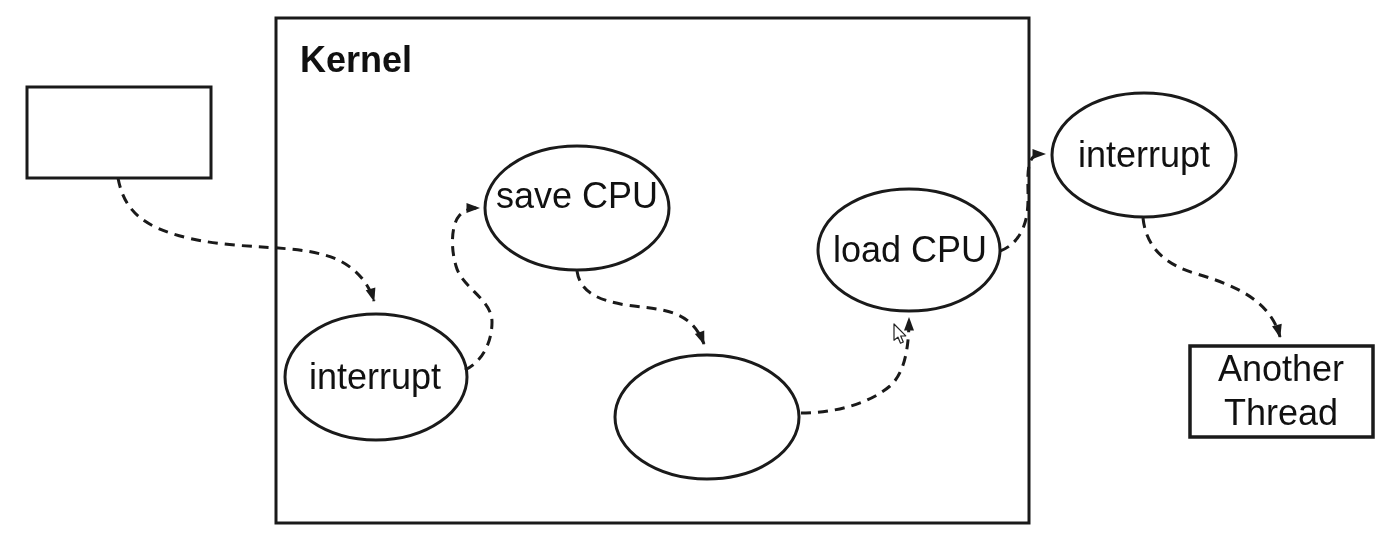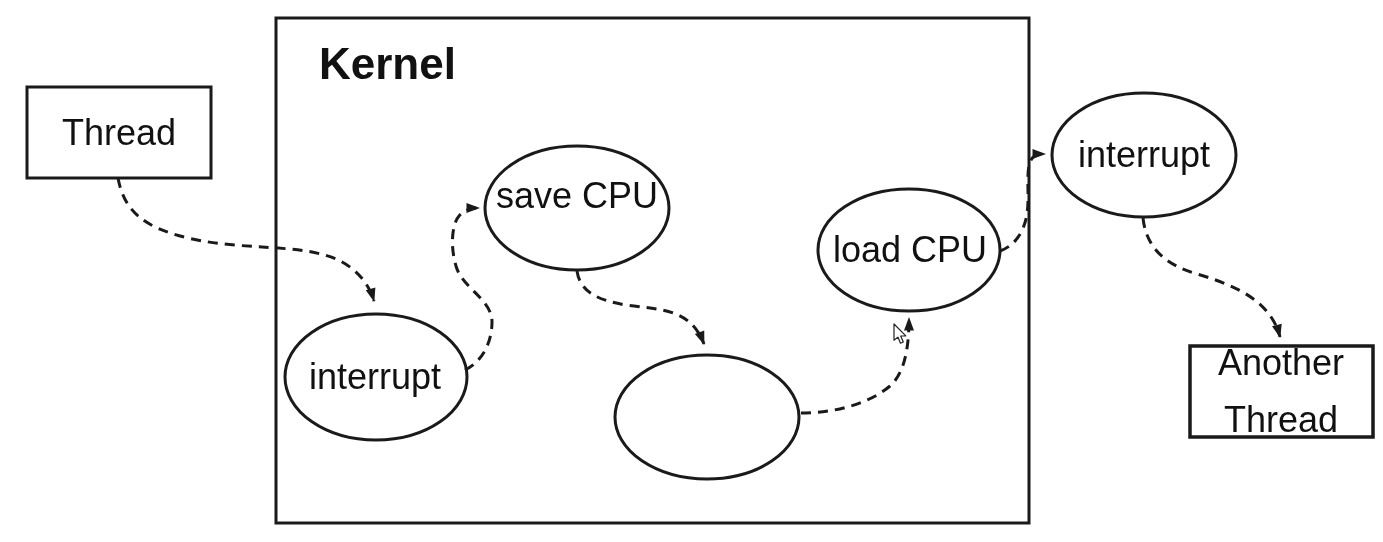--- a/index.html
+++ b/index.html
@@ -26,27 +26,27 @@
     font-size: 36px;
     line-height: 1.1;
     color: #111111;
     white-space: nowrap;
     text-align: center;
     letter-spacing: 0px;
   }
   .node-label.wrap {
     white-space: normal;
     width: 180px;
-    line-height: 57px;
+    line-height: 44px;
   }
   .kernel-title {
     position: absolute;
-    left: 319px;
+    left: 300px;
     top: 39px;
-    font-size: 44px;
+    font-size: 36px;
     font-weight: bold;
     color: #111111;
     white-space: nowrap;
   }
 </style>
 </head>
 <body>
 
 <div class="stage">
 
@@ -81,21 +81,20 @@
 
     <path d="M 1143 218 C 1146 246 1163 264 1197 274 C 1238 286 1271 302 1280 337" fill="none" stroke="#1a1a1a" stroke-width="3" stroke-dasharray="10 7" marker-end="url(#arrow)"></path>
 
     <g transform="translate(894,324)">
       <path d="M0 0 L0 16.2 L3.9 13.1 L6.5 19.2 L9.3 18 L6.7 12 L11.8 11.8 Z" fill="#ffffff" stroke="#222222" stroke-width="1.2" stroke-linejoin="round"></path>
     </g>
   </svg>
 
   <div class="kernel-title">Kernel</div>
 
-  <div class="node-label" style="left:119px; top:133px;">Thread</div>
 
   <div class="node-label" style="left:375px; top:377px;">interrupt</div>
 
   <div class="node-label" style="left:577px; top:196px;">save CPU</div>
 
 
   <div class="node-label" style="left:910px; top:250px;">load CPU</div>
 
   <div class="node-label" style="left:1144px; top:155px;">interrupt</div>
 

